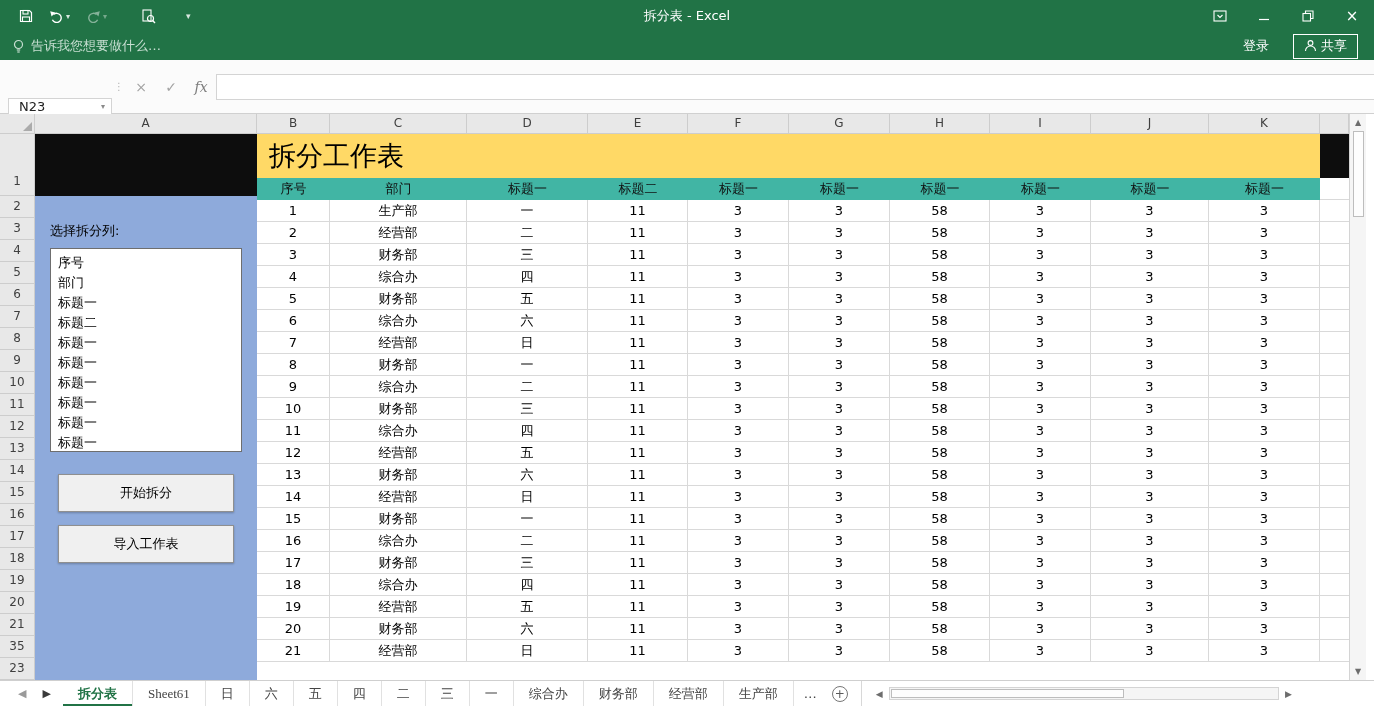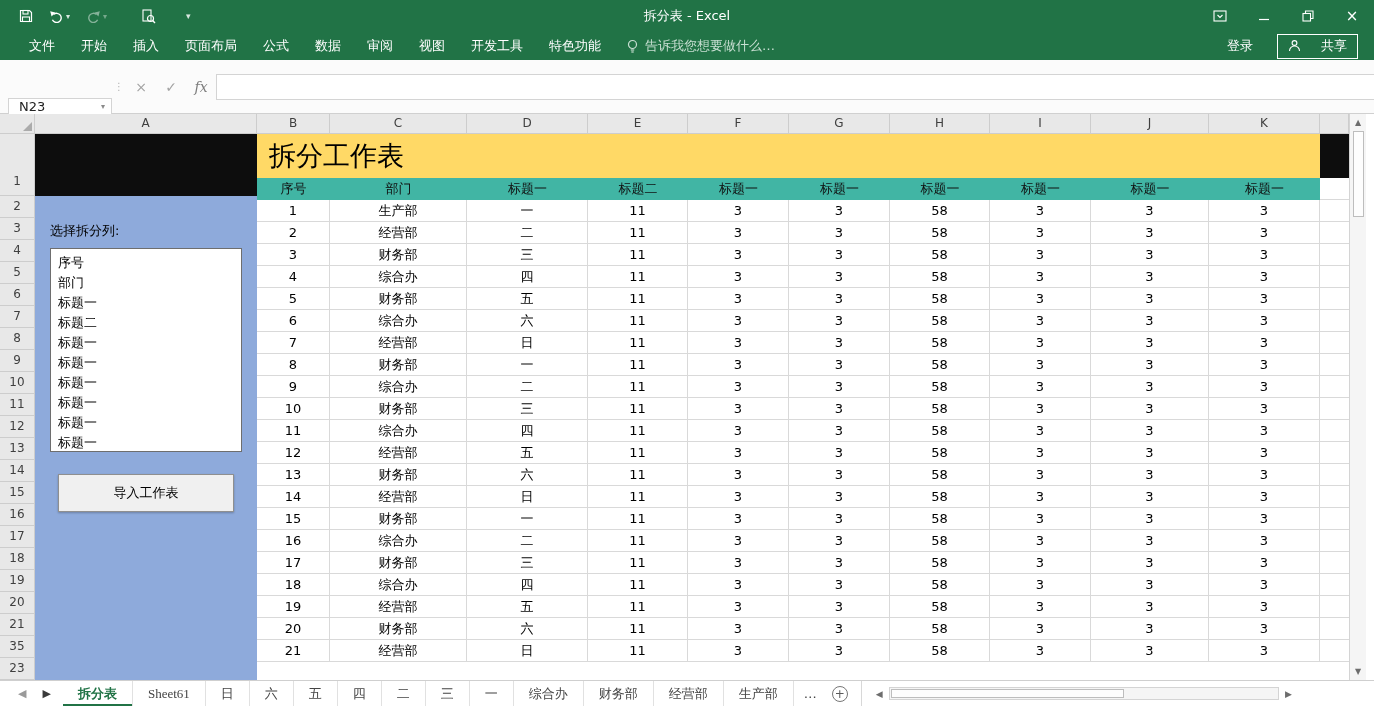--- a/index.html
+++ b/index.html
@@ -16,21 +16,21 @@
   .win-title { position:absolute; left:50%; transform:translateX(-50%); font-size:13px; }
   .win-controls { margin-left:auto; display:flex; height:32px; }
   .win-btn { width:44px; display:flex; align-items:center; justify-content:center; font-size:15px; color:#fff; }
 
   
   .ribbon { height:28px; background:#217346; display:flex; align-items:center; color:#fff; font-size:13px; flex:0 0 auto; }
   .rtabs { display:flex; padding-left:16px; }
   .ribbon-tab { padding:0 13px; line-height:28px; white-space:nowrap; }
   .tellme { display:flex; align-items:center; gap:6px; margin-left:12px; color:#c8dfd2; }
   .signin { margin-left:auto; padding:0 10px; display:flex; align-items:center; gap:6px; }
-  .share-btn { border:1px solid #fff; margin:0 16px 0 14px; padding:2px 10px 3px; display:flex; align-items:center; gap:20px; }
+  .share-btn { border:1px solid #fff; margin:0 16px 0 14px; padding:2px 10px 3px; display:flex; align-items:center; gap:4px; }
 
   
   .fbar { height:54px; background:#fbfbfb; border-bottom:1px solid #d0d0d0; display:flex; align-items:center; flex:0 0 auto; }
   .namebox { width:104px; height:18px; margin-left:8px; background:#fff; border:1px solid #d4d4d4; display:flex; align-items:center; padding:0 6px 0 10px; font-size:13px; color:#222;margin-top:40px; }
   .nb-caret { margin-left:auto; font-size:8px; color:#8a8a8a; }
   .fdiv { width:14px; text-align:center; color:#b5b5b5; font-size:10px; }
   .fbtn { width:30px; text-align:center; color:#a3a3a3; font-size:14px; }
   .fbtn.fx { font-family:"DejaVu Serif",serif; font-style:italic; color:#7c7c7c; }
   .finput { flex:1; height:26px; background:#fff; border:1px solid #d4d4d4; border-right:none; margin-right:0; }
 
@@ -152,33 +152,20 @@
         <svg width="12" height="12" viewBox="0 0 12 12">
             <rect x="1" y="3.5" width="7.5" height="7.5" fill="none" stroke="#fff" stroke-width="1.1"></rect>
             <polyline points="3.5,3.5 3.5,1 11,1 11,8.5 8.5,8.5" fill="none" stroke="#fff" stroke-width="1.1"></polyline>
           </svg>
       </span>
       <span class="win-btn">×</span>
     </div>
   </div>
 
   <div class="ribbon">
-    <div class="rtabs">
-
-    <span class="ribbon-tab">文件</span>
-        <span class="ribbon-tab">开始</span>
-        <span class="ribbon-tab">插入</span>
-        <span class="ribbon-tab">页面布局</span>
-        <span class="ribbon-tab">公式</span>
-        <span class="ribbon-tab">数据</span>
-        <span class="ribbon-tab">审阅</span>
-        <span class="ribbon-tab">视图</span>
-        <span class="ribbon-tab">开发工具</span>
-        <span class="ribbon-tab">特色功能</span>
-      </div>
     <div class="tellme">
       <svg width="13" height="15" viewBox="0 0 13 15">
           <circle cx="6.5" cy="5.5" r="4" fill="none" stroke="#c8dfd2" stroke-width="1.2"></circle>
           <line x1="4.8" y1="11" x2="8.2" y2="11" stroke="#c8dfd2" stroke-width="1.2"></line>
           <line x1="5.3" y1="13" x2="7.7" y2="13" stroke="#c8dfd2" stroke-width="1.2"></line>
         </svg>
       <span>告诉我您想要做什么…</span>
     </div>
     <div class="signin">
       <span>登录</span>
@@ -261,20 +248,21 @@
                 <div class="li">部门</div>
                 <div class="li">标题一</div>
                 <div class="li">标题二</div>
                 <div class="li">标题一</div>
                 <div class="li">标题一</div>
                 <div class="li">标题一</div>
                 <div class="li">标题一</div>
                 <div class="li">标题一</div>
                 <div class="li">标题一</div>
               </div>
+            <div class="btn">开始拆分</div>
             <div class="btn">导入工作表</div>
           </div>
         </div>
 
         <div class="cols">
           <div class="trow">
             <div class="tcell">拆分工作表</div>
             <div class="tl"></div>
           </div>
           <div class="hrow">

